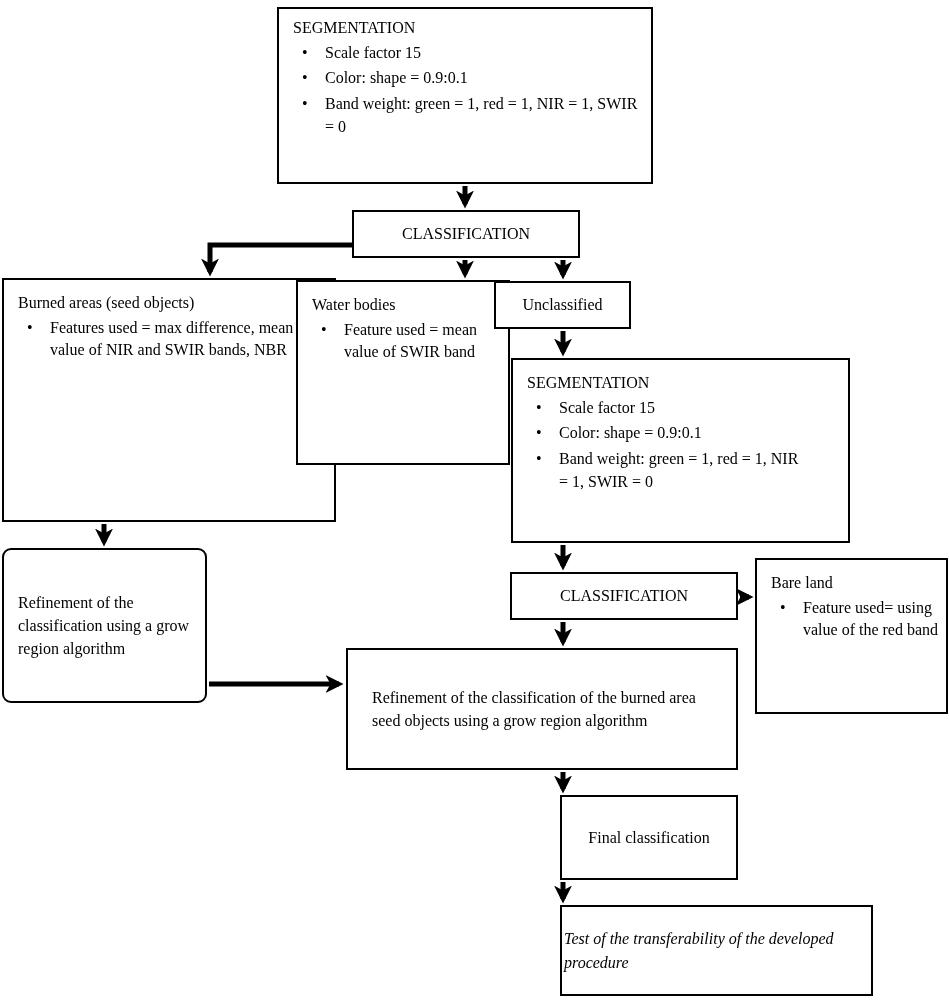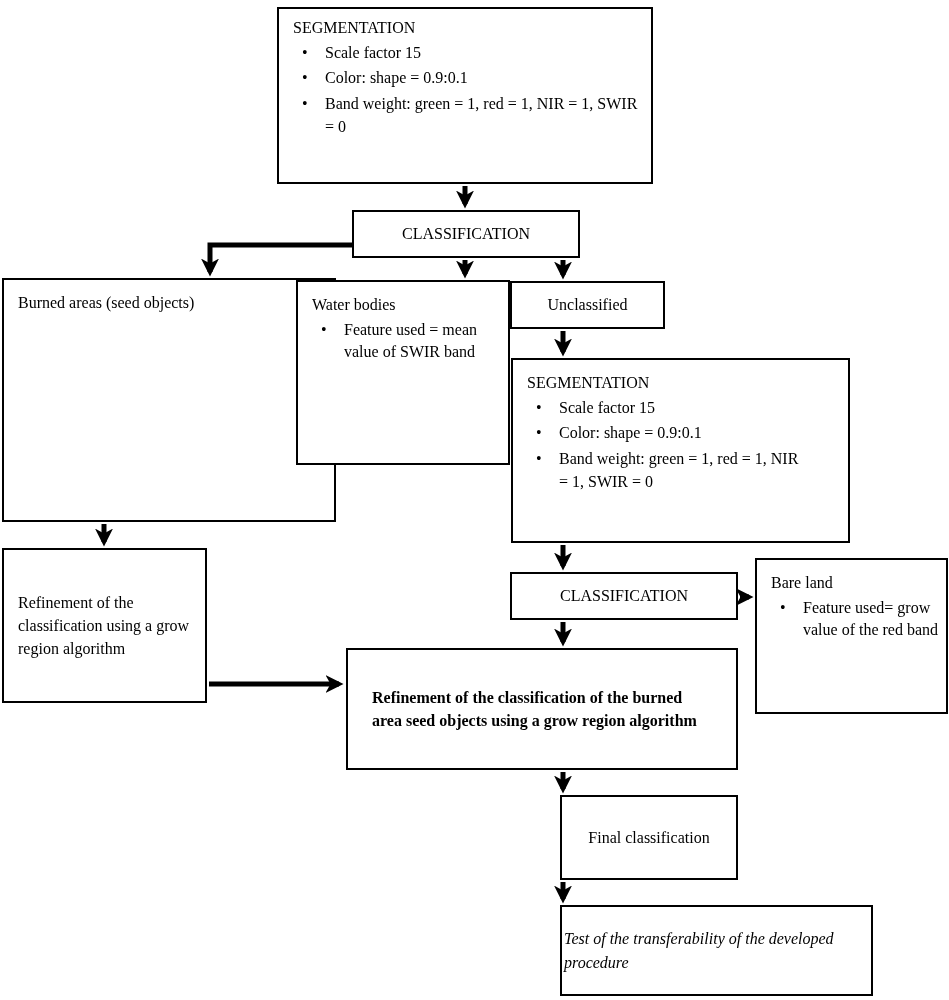--- a/index.html
+++ b/index.html
@@ -93,58 +93,61 @@
       <li>Band weight: green = 1, red = 1, NIR = 1, SWIR = 0</li>
     </ul>
   </div>
 
   <div class="box center" style="left:352px; top:210px; width:228px; height:48px;">
     <span>CLASSIFICATION</span>
   </div>
 
   <div class="box" style="left:2px; top:278px; width:334px; height:244px;">
     <div class="title" style="padding-top:12px; padding-right:70px;">Burned areas (seed objects)</div>
+    <ul class="bullets">
+      <li>Features used = max difference, mean value of NIR and SWIR bands, NBR</li>
+    </ul>
   </div>
 
   <div class="box" style="left:296px; top:280px; width:214px; height:185px;">
     <div class="title" style="padding-top:12px;">Water bodies</div>
     <ul class="bullets">
       <li>Feature used = mean value of SWIR band</li>
     </ul>
   </div>
 
-  <div class="box center" style="left:510px; top:281px; width:155px; height:48px;">
+  <div class="box center" style="left:494px; top:281px; width:137px; height:48px;">
     <span>Unclassified</span>
   </div>
 
   <div class="box" style="left:511px; top:358px; width:339px; height:185px;">
     <div class="title" style="padding-top:12px;">SEGMENTATION</div>
     <ul class="bullets" style="padding-right:44px;">
       <li>Scale factor 15</li>
       <li>Color: shape = 0.9:0.1</li>
       <li>Band weight: green = 1, red = 1, NIR = 1, SWIR = 0</li>
     </ul>
   </div>
 
   <div class="box center" style="left:510px; top:572px; width:228px; height:48px;">
     <span>CLASSIFICATION</span>
   </div>
 
   <div class="box" style="left:755px; top:558px; width:193px; height:156px;">
     <div class="title" style="padding-top:12px;">Bare land</div>
     <ul class="bullets">
-      <li>Feature used= grow value of the red band</li>
+      <li>Feature used= using value of the red band</li>
     </ul>
   </div>
 
-  <div class="box center" style="left:2px; top:548px; width:205px; height:155px; padding:0 14px;">
+  <div class="box center" style="left:2px; top:548px; width:205px; height:155px; padding:0 14px;border-radius:9px;">
     <span>Refinement of the classification using a grow region algorithm</span>
   </div>
 
-  <div class="box center" style="left:346px; top:648px; width:392px; height:122px; padding:0 24px;font-weight:bold;">
+  <div class="box center" style="left:346px; top:648px; width:392px; height:122px; padding:0 24px;">
     <span>Refinement of the classification of the burned area seed objects using a grow region algorithm</span>
   </div>
 
   <div class="box center" style="left:560px; top:795px; width:178px; height:85px; padding:0 16px;">
     <span>Final classification</span>
   </div>
 
   <div class="box center italic" style="left:560px; top:905px; width:313px; height:91px; padding:0 2px;">
     <span>Test of the transferability of the developed procedure</span>
   </div>

